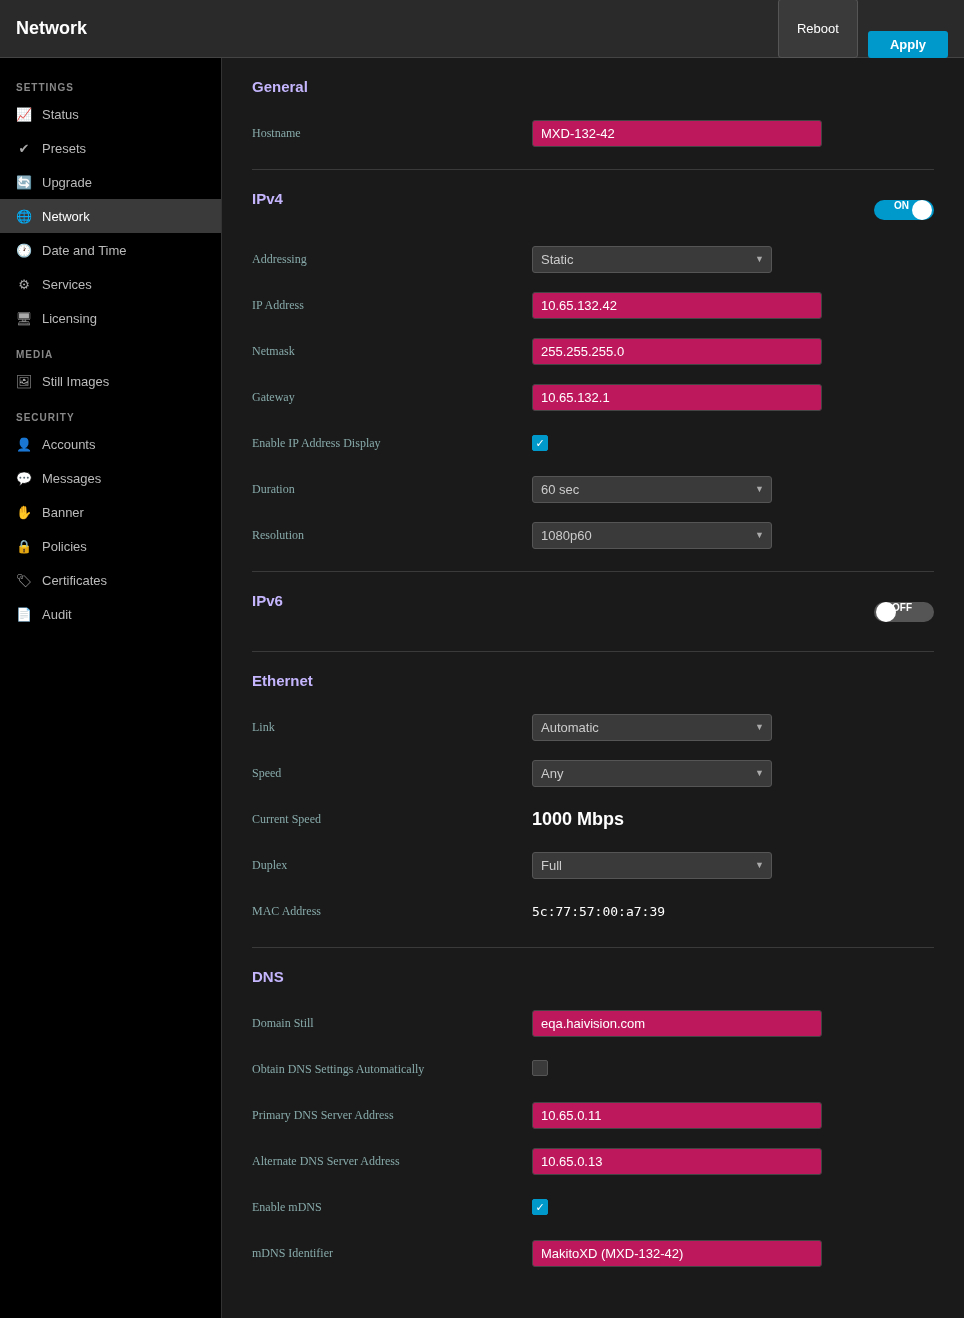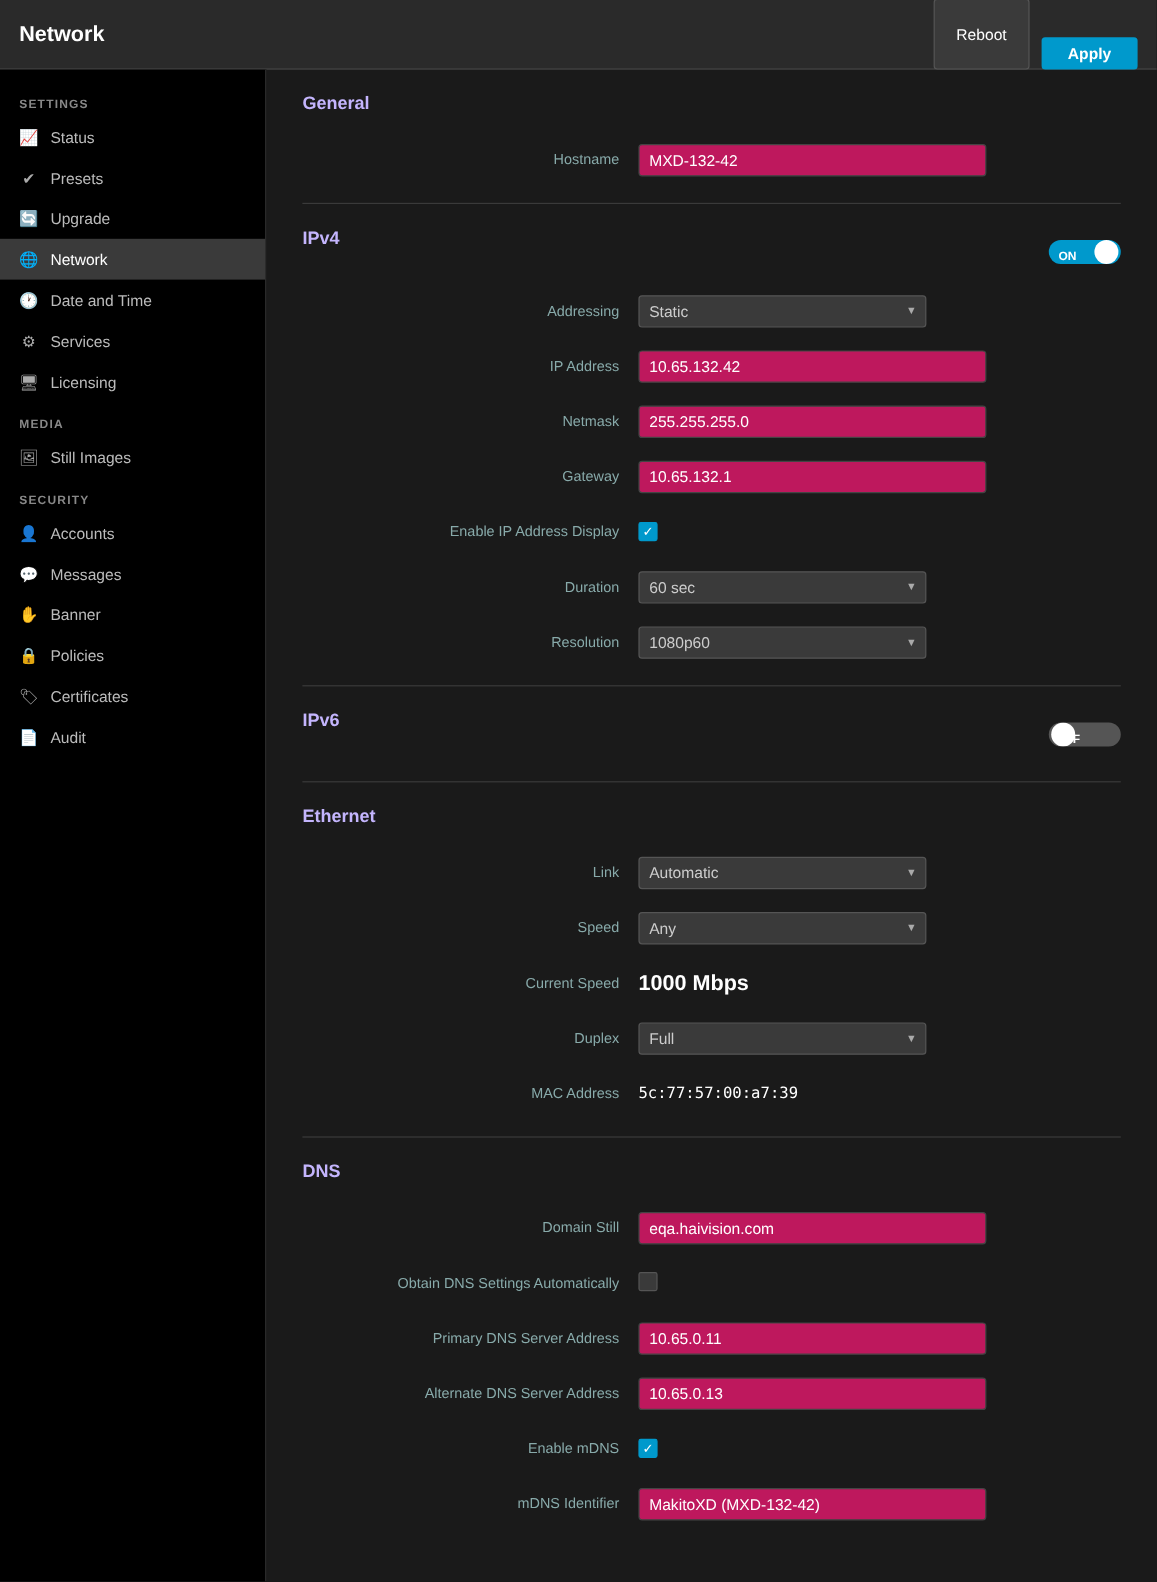--- a/index.html
+++ b/index.html
@@ -120,25 +120,26 @@
 
     
     .form-row {
       display: flex;
       align-items: center;
       margin-bottom: 14px;
       min-height: 32px;
     }
     .form-label {
       color: #8aa;
-      text-align: right;
+      text-align: left;
       width: 280px;
       padding-right: 16px;
       flex-shrink: 0;
       font-size: 12px;
+      font-family: Liberation Serif, serif;
     }
     .form-value {
       flex: 1;
     }
 
     
     input[type="text"] {
       background: #be185d;
       border: 1px solid #444;
       color: #fff;
@@ -172,28 +173,29 @@
       top: 50%;
       transform: translateY(-50%);
       font-size: 9px;
       color: #aaa;
       pointer-events: none;
     }
 
     
     .toggle-switch {
       display: inline-flex;
-      align-items: flex-end;
+      align-items: flex-start;
       background: #444;
       border-radius: 12px;
       width: 60px;
       height: 20px;
       position: relative;
       cursor: pointer;
       overflow: hidden;
+      padding-left: 12px;
     }
     .toggle-switch.on {
       background: #0099cc;
     }
     .toggle-switch.off {
       background: #555;
     }
     .toggle-label {
       color: #fff;
       font-size: 10px;

